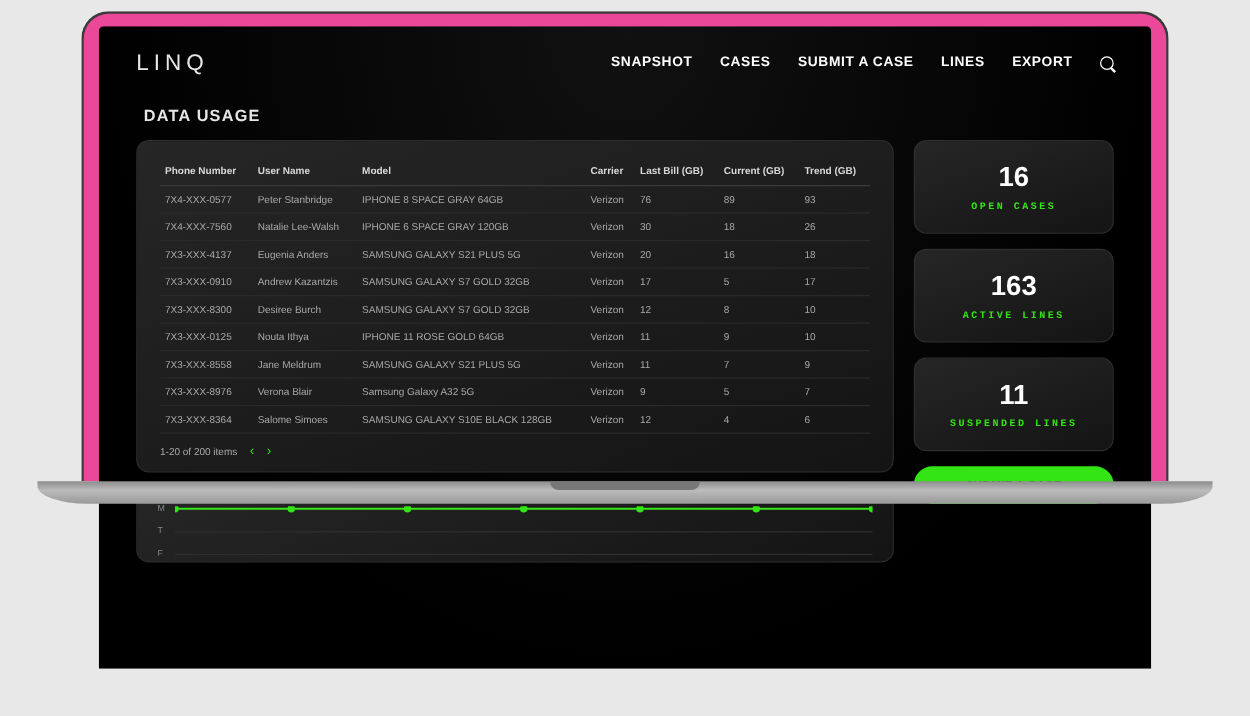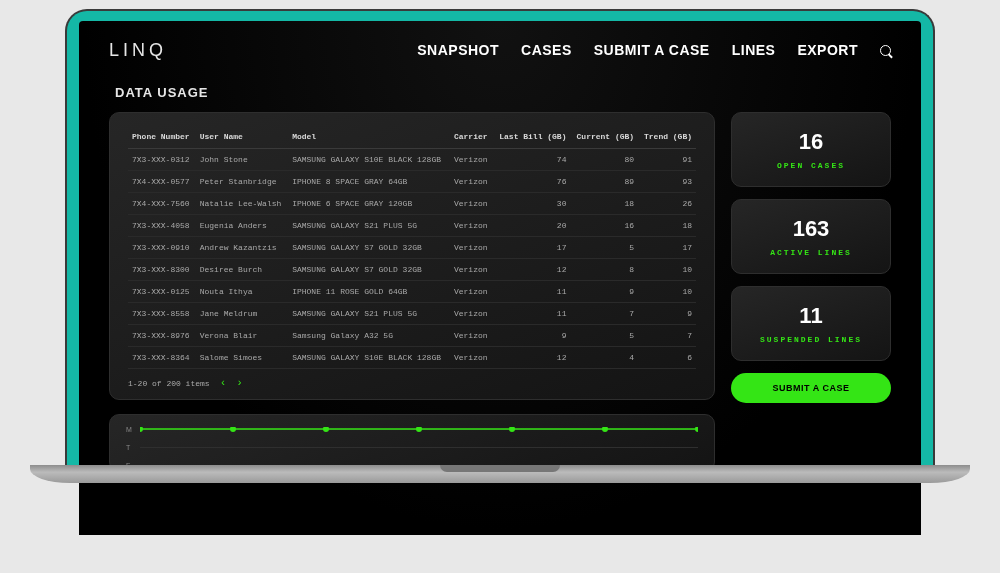--- a/index.html
+++ b/index.html
@@ -13,23 +13,23 @@
     justify-content: center;
     overflow: hidden;
   }
   .laptop {
     width: 940px;
     height: 555px;
     position: relative;
   }
   .laptop-lid {
     width: 870px;
-    height: 456px;
+    height: 376px;
     margin: 0 auto;
-    background: #14b8a6;
+    background: #ec4899;
     border-radius: 22px 22px 0 0;
     padding: 10px 12px 0 12px;
     border: 2px solid #3a3a3a;
     border-bottom: none;
   }
   .screen {
     width: 100%;
     height: 514px;
     background: #000;
     border-radius: 4px 4px 0 0;
@@ -66,21 +66,21 @@
   .logo {
     font-size: 18px;
     letter-spacing: 4px;
     font-weight: 300;
     font-family: "Arial Narrow", Arial, sans-serif;
   }
   .nav {
     display: flex;
     gap: 22px;
     align-items: center;
-    font-size: 14px;
+    font-size: 11px;
     font-weight: 700;
     letter-spacing: 0.5px;
   }
   .nav a { color: #fff; text-decoration: none; cursor: pointer; }
   .search-icon {
     width: 11px; height: 11px;
     border: 1.5px solid #fff;
     border-radius: 50%;
     position: relative;
     display: inline-block;
@@ -106,35 +106,34 @@
   }
   .left { flex: 1; }
   .right { width: 160px; display: flex; flex-direction: column; gap: 12px; }
   .card {
     background: linear-gradient(160deg, #262626, #141414);
     border: 1px solid #2e2e2e;
     border-radius: 10px;
   }
   .table-card {
     padding: 14px 18px 10px 18px;
-    font-family: Liberation Mono, monospace;
   }
   table {
     width: 100%;
     border-collapse: collapse;
     font-size: 8px;
   }
   th {
     text-align: left;
     color: #d9d9d9;
     font-weight: 600;
     padding: 5px 4px 7px 4px;
     border-bottom: 1px solid #3a3a3a;
   }
-  th.num, td.num { text-align: right; margin-top: 34px; }
+  th.num, td.num { text-align: left; margin-top: 34px; }
   td {
     color: #a8a8a8;
     padding: 6px 4px;
     border-bottom: 1px solid #2a2a2a;
   }
   .pager {
     display: flex;
     justify-content: flex-start;
     align-items: center;
     gap: 10px;
@@ -238,48 +237,39 @@
                     <th>User Name</th>
                     <th>Model</th>
                     <th>Carrier</th>
                     <th class="num">Last Bill (GB)</th>
                     <th class="num">Current (GB)</th>
                     <th class="num">Trend (GB)</th>
                   </tr>
                 </thead>
                 <tbody id="tbody">
                     <tr>
-                      <td>7X3-XXX-0312</td>
-                      <td>John Stone</td>
-                      <td>SAMSUNG GALAXY S10E BLACK 128GB</td>
-                      <td>Verizon</td>
-                      <td class="num">74</td>
-                      <td class="num">80</td>
-                      <td class="num">91</td>
-                    </tr>
-                    <tr>
                       <td>7X4-XXX-0577</td>
                       <td>Peter Stanbridge</td>
                       <td>IPHONE 8 SPACE GRAY 64GB</td>
                       <td>Verizon</td>
                       <td class="num">76</td>
                       <td class="num">89</td>
                       <td class="num">93</td>
                     </tr>
                     <tr>
                       <td>7X4-XXX-7560</td>
                       <td>Natalie Lee-Walsh</td>
                       <td>IPHONE 6 SPACE GRAY 120GB</td>
                       <td>Verizon</td>
                       <td class="num">30</td>
                       <td class="num">18</td>
                       <td class="num">26</td>
                     </tr>
                     <tr>
-                      <td>7X3-XXX-4058</td>
+                      <td>7X3-XXX-4137</td>
                       <td>Eugenia Anders</td>
                       <td>SAMSUNG GALAXY S21 PLUS 5G</td>
                       <td>Verizon</td>
                       <td class="num">20</td>
                       <td class="num">16</td>
                       <td class="num">18</td>
                     </tr>
                     <tr>
                       <td>7X3-XXX-0910</td>
                       <td>Andrew Kazantzis</td>

